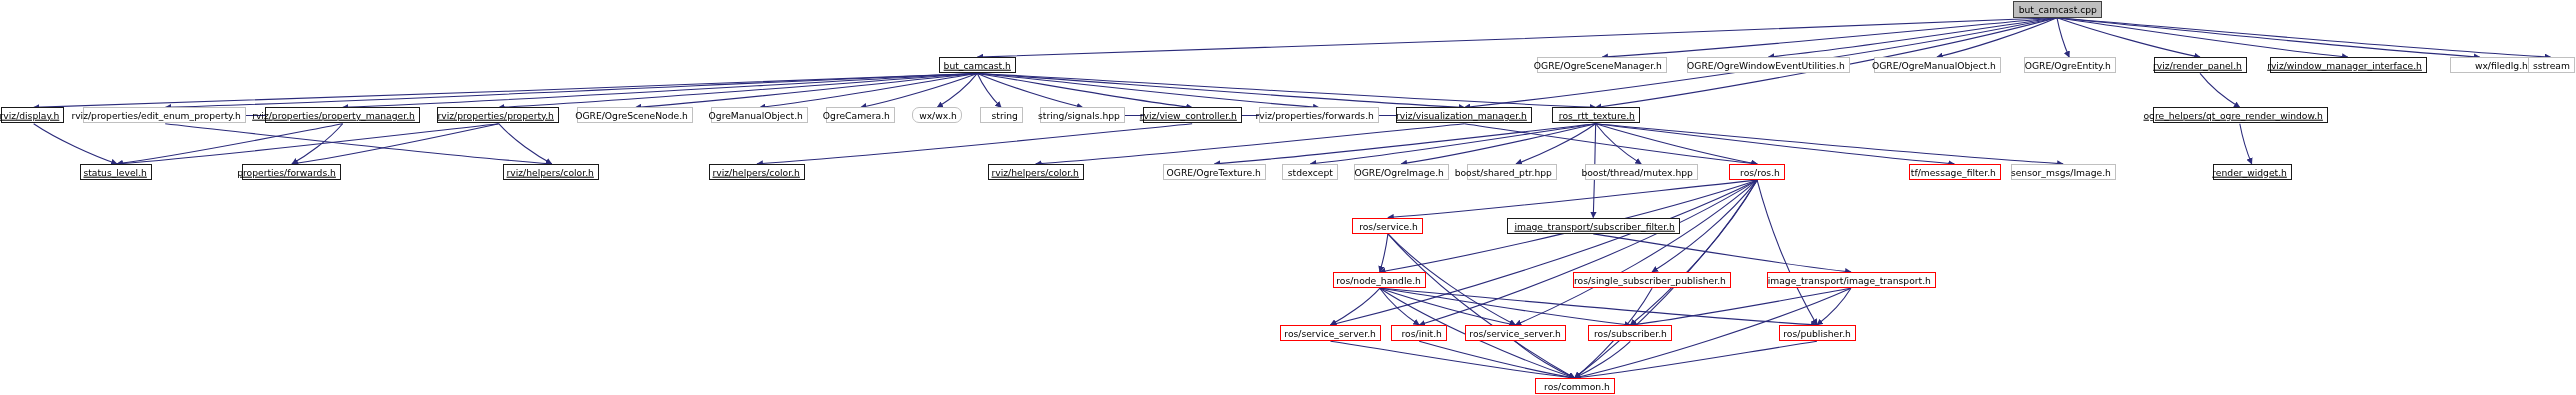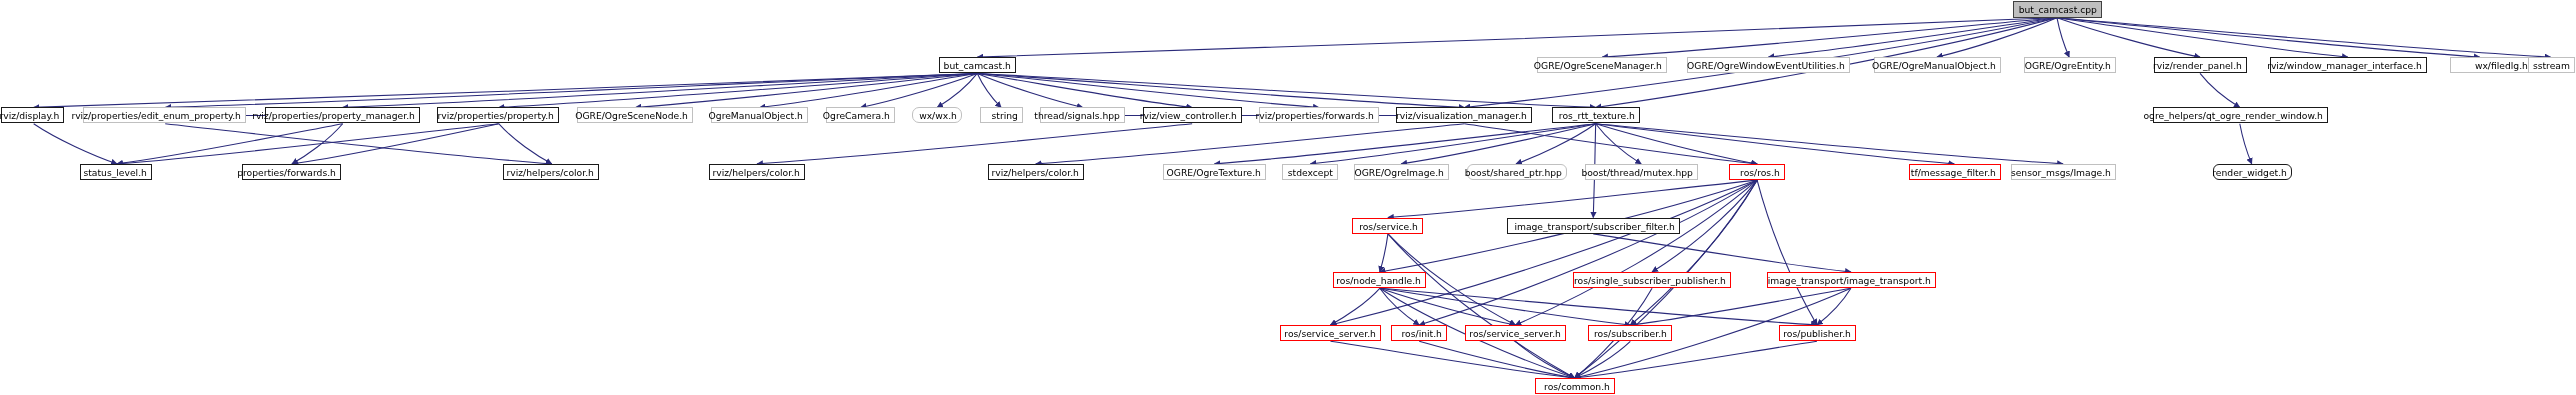--- a/index.html
+++ b/index.html
@@ -23,21 +23,21 @@
     background:#ffffff;
     border:0.7px solid #c0c0c0;
     color:#000000;
     font-size:9.2px;
     line-height:1;
     height:16.3px;
     letter-spacing:0px;
     z-index:5;
   }
   .node.gray{background:#bfbfbf;border:0.7px solid #404040;}
-  .node.bold{border:1.4px solid #1a1a1a;}
+  .node.bold{border:1.4px solid #1a1a1a;text-decoration:underline;}
   .node.red{border:1.4px solid #ff0000;}
   .node .lbl{display:block;padding:0 4.1px;transform:translateY(-0.3px);}
 </style>
 </head>
 <body>
 
 <div id="canvas">
   <svg id="edges" xmlns="http://www.w3.org/2000/svg" viewBox="0 0 3787 581" width="2576" height="395">
     <defs>
       <marker id="arrow" viewBox="0 0 10 10" refX="9" refY="5" markerWidth="6" markerHeight="6" orient="auto-start-reverse">
@@ -176,21 +176,21 @@
       <div class="node " style="left: 826px; top: 107px; width: 69px;">
         <span class="lbl">OgreCamera.h</span>
       </div>
       <div class="node " style="left: 912px; top: 107px; width: 50px; border-radius: 7px;">
         <span class="lbl">wx/wx.h</span>
       </div>
       <div class="node " style="left: 980px; top: 107px; width: 43px;">
         <span class="lbl">string</span>
       </div>
       <div class="node " style="left: 1040px; top: 107px; width: 85px;">
-        <span class="lbl">thread/signals.hpp</span>
+        <span class="lbl">string/signals.hpp</span>
       </div>
       <div class="node bold" style="left: 1143px; top: 107px; width: 99px;">
         <span class="lbl">rviz/view_controller.h</span>
       </div>
       <div class="node " style="left: 1259px; top: 107px; width: 120px;">
         <span class="lbl">rviz/properties/forwards.h</span>
       </div>
       <div class="node bold" style="left: 1396px; top: 107px; width: 136px;">
         <span class="lbl">rviz/visualization_manager.h</span>
       </div>
@@ -217,36 +217,36 @@
       </div>
       <div class="node " style="left: 1163px; top: 164px; width: 103px;">
         <span class="lbl">OGRE/OgreTexture.h</span>
       </div>
       <div class="node " style="left: 1282px; top: 164px; width: 56px;">
         <span class="lbl">stdexcept</span>
       </div>
       <div class="node " style="left: 1354px; top: 164px; width: 95px;">
         <span class="lbl">OGRE/OgreImage.h</span>
       </div>
-      <div class="node " style="left: 1467px; top: 164px; width: 100px; border-radius: 6px;">
+      <div class="node " style="left: 1467px; top: 164px; width: 90px;">
         <span class="lbl">boost/shared_ptr.hpp</span>
       </div>
       <div class="node " style="left: 1585px; top: 164px; width: 113px;">
         <span class="lbl">boost/thread/mutex.hpp</span>
       </div>
       <div class="node red" style="left: 1729px; top: 164px; width: 56px;">
         <span class="lbl">ros/ros.h</span>
       </div>
       <div class="node red" style="left: 1909px; top: 164px; width: 92px; padding-left: 8px;">
         <span class="lbl">tf/message_filter.h</span>
       </div>
       <div class="node " style="left: 2011px; top: 164px; width: 105px;">
         <span class="lbl">sensor_msgs/Image.h</span>
       </div>
-      <div class="node bold" style="left: 2213px; top: 164px; width: 79px; border-radius: 6px;">
+      <div class="node bold" style="left: 2213px; top: 164px; width: 79px;">
         <span class="lbl">render_widget.h</span>
       </div>
       <div class="node red" style="left: 1352px; top: 218px; width: 71px;">
         <span class="lbl">ros/service.h</span>
       </div>
       <div class="node bold" style="left: 1507px; top: 218px; width: 173px;">
         <span class="lbl">image_transport/subscriber_filter.h</span>
       </div>
       <div class="node red" style="left: 1333px; top: 272px; width: 93px;">
         <span class="lbl">ros/node_handle.h</span>

